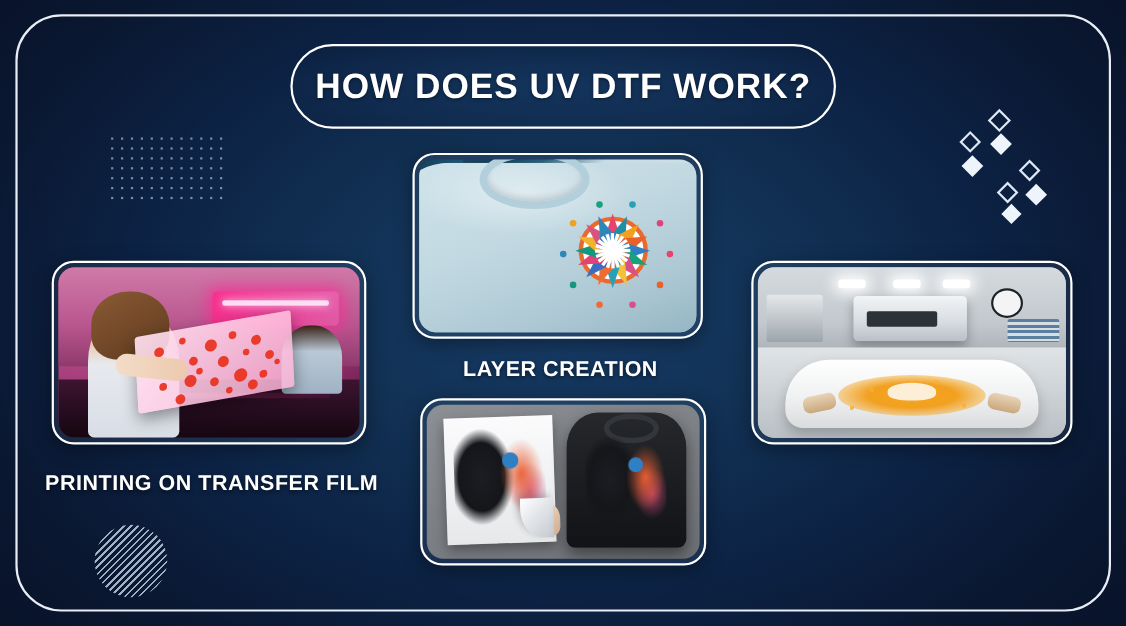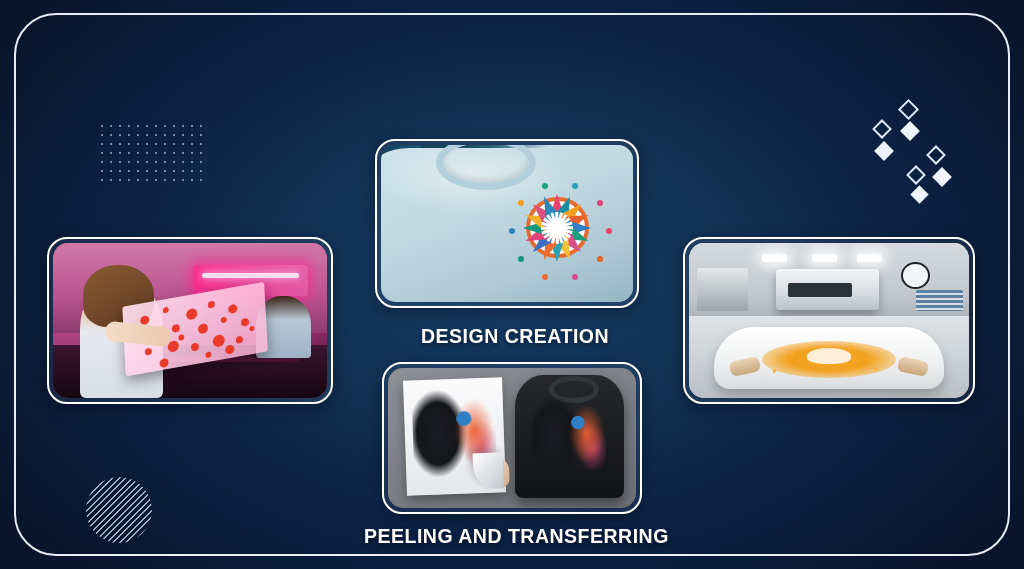--- a/index.html
+++ b/index.html
@@ -332,20 +332,23 @@
       <div class="dia solid" style="left: 12px; top: 46px; width: 14px; height: 14px;"></div>
       <div class="dia hollow" style="left: 64px; top: 50px; width: 14px; height: 14px;"></div>
       <div class="dia hollow" style="left: 44px; top: 70px; width: 14px; height: 14px;"></div>
       <div class="dia solid" style="left: 70px; top: 72px; width: 14px; height: 14px;"></div>
       <div class="dia solid" style="left: 48px; top: 90px; width: 13px; height: 13px;"></div>
     </div>
   <div class="hatchcircle">
     <div class="hz"></div>
   </div>
 
+  <div class="title-pill">
+    <span class="title-text">HOW DOES UV DTF WORK?</span>
+  </div>
 
   <div class="card" id="card-design">
     <div class="photo ph-design">
       <div class="corner"></div>
       <div class="shirt"></div>
       <div class="collar"></div>
       <div class="mandala" id="mandala">
         <div class="core"></div>
       <div class="pt" style="border-bottom-color: rgb(232, 66, 110); transform: translate(-11px, -100%) rotate(0deg); transform-origin: 11px 100%;"></div>
           <div class="pt" style="border-bottom-color: rgb(31, 143, 168); transform: translate(-11px, -100%) rotate(22.5deg); transform-origin: 11px 100%;"></div>
@@ -389,21 +392,21 @@
           <div class="dot" style="background: rgb(239, 107, 49); left: 35.7852%; top: 93.7486%;"></div>
           <div class="dot" style="background: rgb(21, 150, 126); left: 12.7852%; top: 77.0381%;"></div>
           <div class="dot" style="background: rgb(47, 134, 186); left: 4%; top: 50%;"></div>
           <div class="dot" style="background: rgb(242, 160, 31); left: 12.7852%; top: 22.9619%;"></div>
           <div class="dot" style="background: rgb(25, 160, 125); left: 35.7852%; top: 6.2514%;"></div>
           <div class="dot" style="background: rgb(42, 160, 180); left: 64.2148%; top: 6.2514%;"></div>
           <div class="dot" style="background: rgb(224, 67, 122); left: 87.2148%; top: 22.9619%;"></div>
         </div>
     </div>
   </div>
-  <div class="caption" id="cap-design">DESIGN CREATION</div>
+  <div class="caption" id="cap-design">LAYER CREATION</div>
 
   <div class="card" id="card-printing">
     <div class="photo ph-print">
       <div class="bg-wall"></div>
       <div class="neon"></div>
       <div class="bench"></div>
       <div class="person2"></div>
       <div class="person"></div>
       <div class="hair"></div>
       <div class="film" id="film">
@@ -424,20 +427,21 @@
           <i style="left: 78%; top: 72%; width: 7px; height: 7px;"></i>
           <i style="left: 24%; top: 84%; width: 9px; height: 9px;"></i>
           <i style="left: 56%; top: 86%; width: 6px; height: 6px;"></i>
           <i style="left: 70%; top: 82%; width: 9px; height: 9px;"></i>
           <i style="left: 38%; top: 54%; width: 6px; height: 6px;"></i>
           <i style="left: 88%; top: 60%; width: 5px; height: 5px;"></i>
         </div>
       <div class="arm"></div>
     </div>
   </div>
+  <div class="caption" id="cap-printing">PRINTING ON TRANSFER FILM</div>
 
   <div class="card" id="card-adhesive">
     <div class="photo ph-adhes">
       <div class="wall"></div>
       <div class="light" style="left:26%"></div>
       <div class="light" style="left:44%"></div>
       <div class="light" style="left:60%"></div>
       <div class="shelf"></div>
       <div class="clock"></div>
       <div class="boxes"></div>
@@ -458,15 +462,14 @@
         <div class="art"></div>
         <div class="hand"></div>
         <div class="curl"></div>
       </div>
       <div class="shirt">
         <div class="neck"></div>
         <div class="art"></div>
       </div>
     </div>
   </div>
-  <div class="caption" id="cap-peeling">PEELING AND TRANSFERRING</div>
 
 </div>
 
 </body></html>

